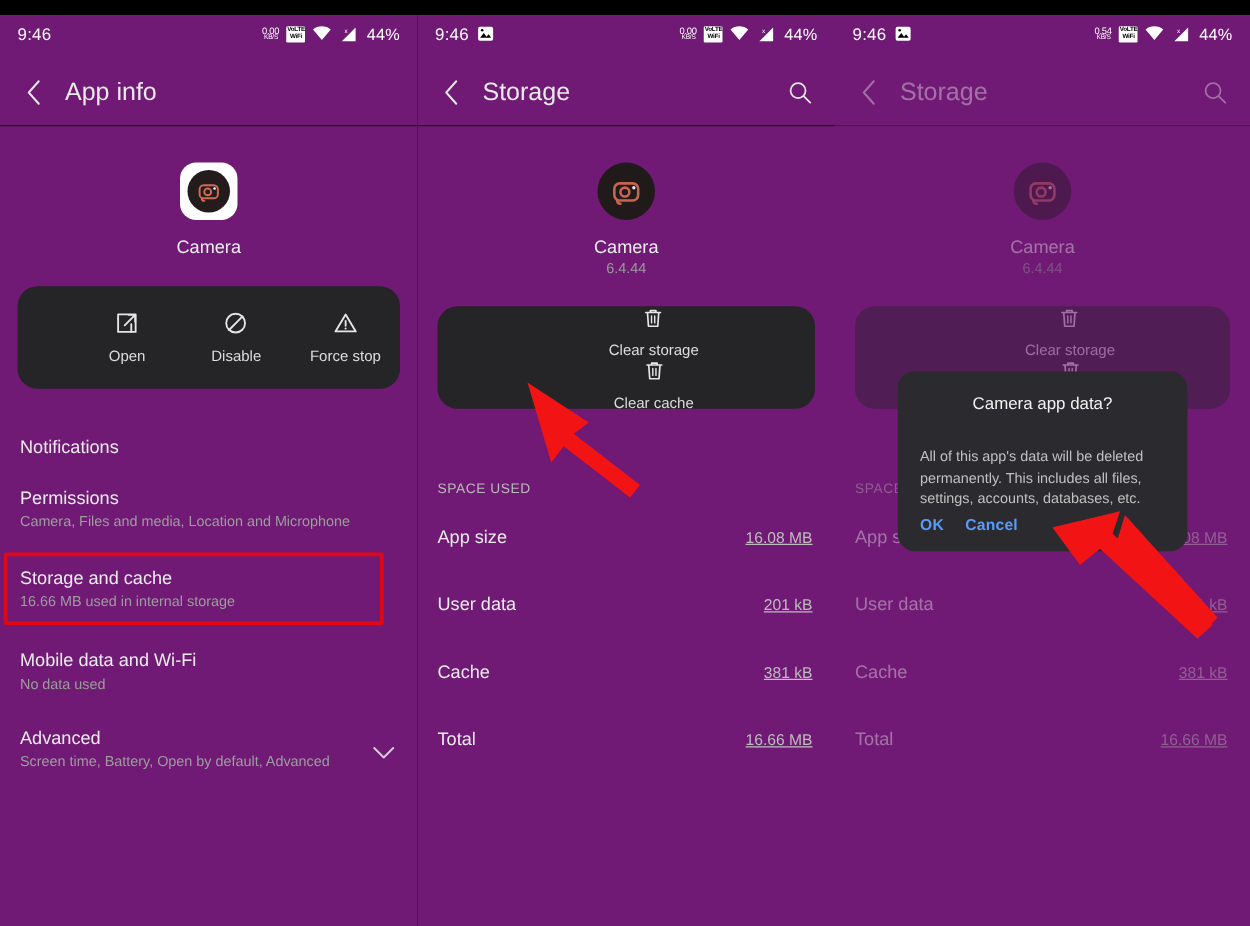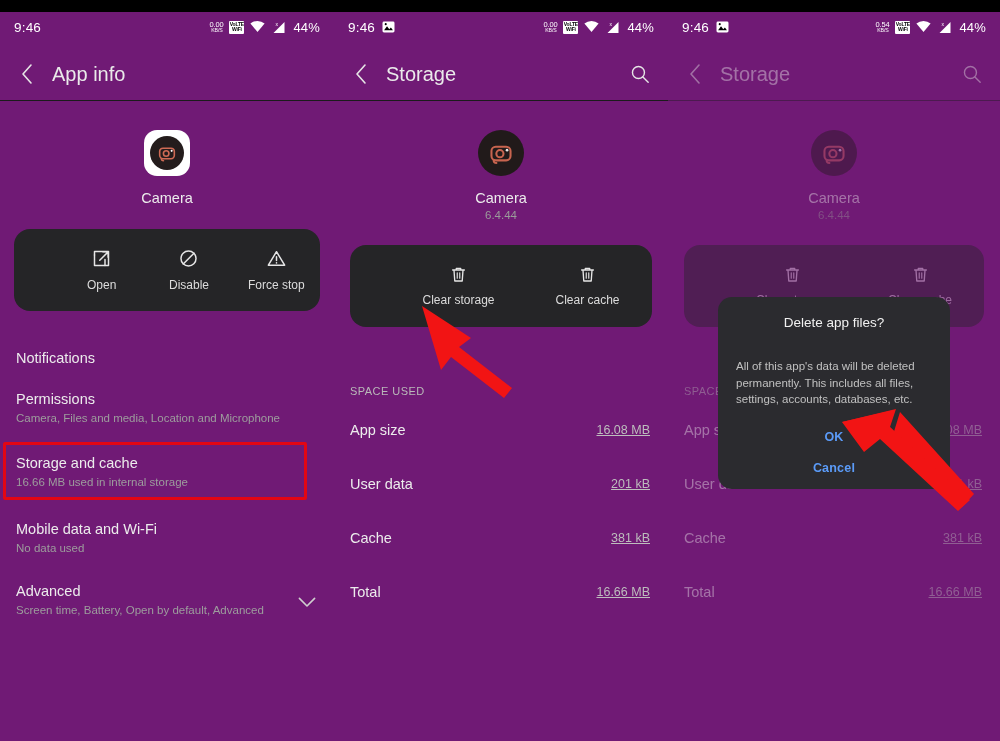--- a/index.html
+++ b/index.html
@@ -64,21 +64,21 @@
   }
   .app-name { margin-top:14px; font-size:14.5px; color:#ececec; }
   .app-ver { margin-top:3px; font-size:11.5px; color:#9a9a9a; }
 
   
   .action-card {
     position:absolute; background:#252527; border-radius:16px;
     display:flex; align-items:center;padding-left:44px;
   }
   .action-card.p1 { left:14px; right:14px; top:217px; height:82px; }
-  .action-card.p23 { left:16px; right:16px; top:233px; height:82px; }
+  .action-card.p23 { left:16px; right:16px; top:233px; height:82px;flex-direction:column; }
   .act {
     flex:1; display:flex; flex-direction:column; align-items:center; justify-content:center; gap:9px;
   }
   .act-label { font-size:12px; color:#dcdcdc; }
   .act-label.small { font-size:12px; }
 
   
   .list { position:absolute; left:0; right:0; }
   .list.p1 { top:326px; }
   .row { padding:11px 16px 12px 16px; position:relative; }
@@ -100,21 +100,21 @@
   
   .hl-box {
     position:absolute; border:3px solid #e30613; border-radius:2px; pointer-events:none; z-index:25;
   }
   .dialog {
     position:absolute; left:50px; top:285px; width:232px;
     background:#2b2b2f; border-radius:14px; padding:18px 18px 14px 18px; z-index:30;
   }
   .dlg-title { font-size:13.5px; color:#f1f1f1; text-align:center; margin-bottom:12px; }
   .dlg-body { font-size:11.5px; color:#c0c0c0; line-height:1.45;margin-top:28px; }
-  .dlg-actions { margin-top:22px; display:flex; flex-direction:column; align-items:center; gap:17px; }
+  .dlg-actions { margin-top:5px; display:flex; align-items:center; gap:17px; }
   .dlg-btn { font-size:12.5px; color:#5b9bf8; font-weight:600; letter-spacing:.2px; }
 
   .arrow { position:absolute; z-index:35; pointer-events:none; }
   svg { display:block; overflow:visible; }
   .dim { opacity:.42; }
 </style>
 </head>
 <body>
 
 <div class="strip" id="panel-1">
@@ -422,21 +422,21 @@
       <span class="kv-k">Cache</span>
       <span class="kv-v">381 kB</span>
     </div>
     <div class="kvrow" style="top:572px;">
       <span class="kv-k">Total</span>
       <span class="kv-v">16.66 MB</span>
     </div>
   </div>
 
   <div class="dialog">
-    <div class="dlg-title">Delete app files?</div>
+    <div class="dlg-title">Camera app data?</div>
     <div class="dlg-body">All of this app's data will be deleted permanently. This includes all files, settings, accounts, databases, etc.</div>
     <div class="dlg-actions">
       <span class="dlg-btn">OK</span>
       <span class="dlg-btn">Cancel</span>
     </div>
   </div>
 
   <svg class="arrow" style="left:172px; top:396px;" width="150" height="105" viewBox="0 0 150 105">
     <path d="M2 14 L54 2 L48 17 L122 99 L134 86 L60 4 L52 30 Z" fill="#f21414"></path>
     <path d="M2 14 L56 1 L50 19 L130 92 L118 103 L40 31 L24 44 Z" fill="#f21414"></path>

